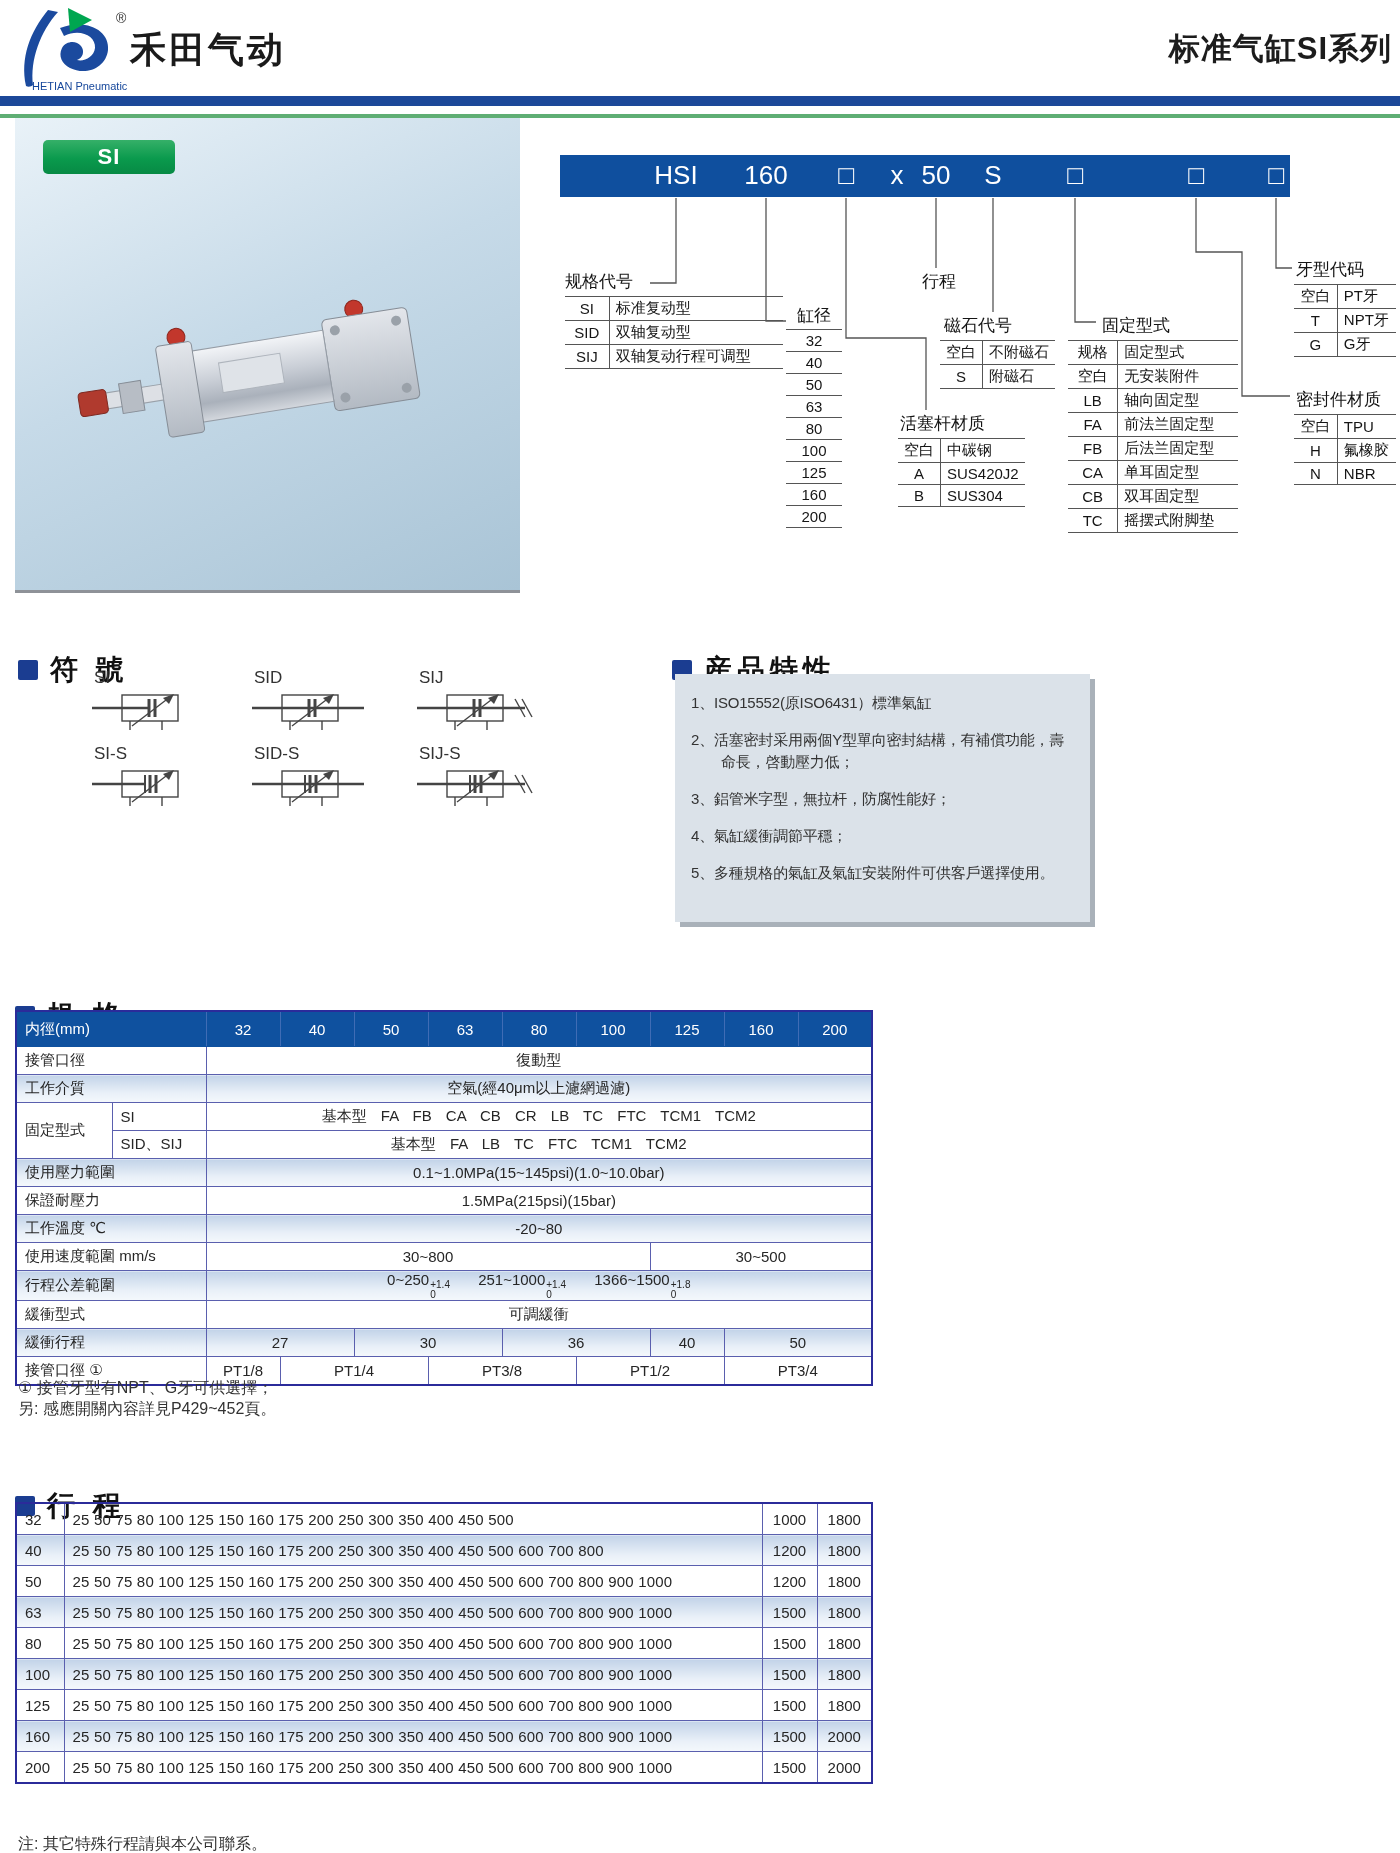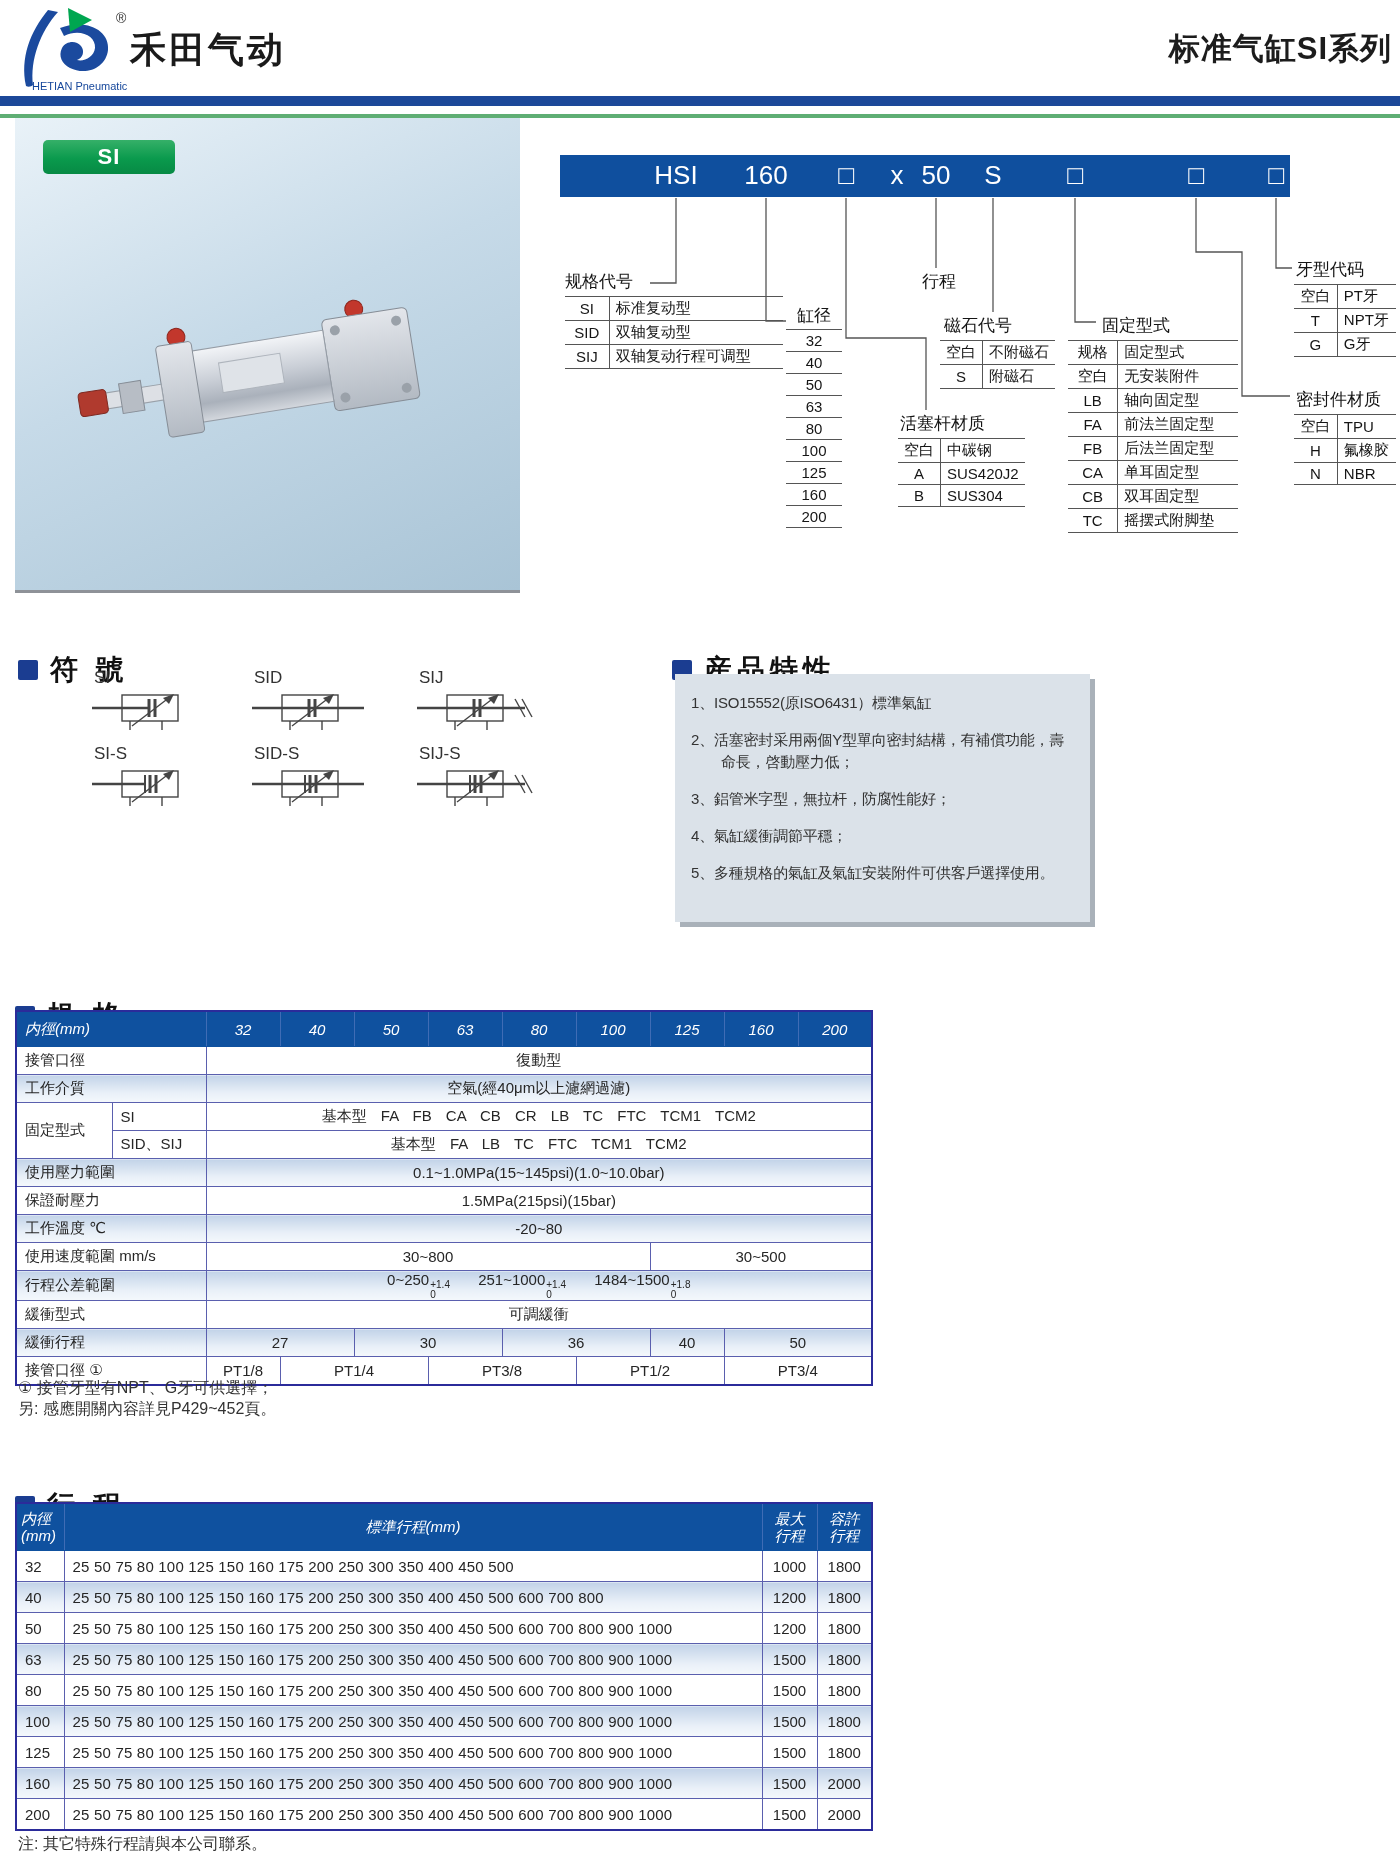--- a/index.html
+++ b/index.html
@@ -50,21 +50,21 @@
   
   .feat-box { left:675px; top:674px; width:415px; height:248px; background:#dbe2e9;
     box-shadow:5px 5px 0 0 #a9b1b9; padding:18px 14px 0 16px; box-sizing:border-box; }
   .feat-item { font-size:15px; color:#333; line-height:22px; margin-bottom:15px;
     text-indent:-30px; padding-left:30px; letter-spacing:-0.2px; }
 
   
   .big-tbl { position:absolute; border-collapse:collapse; table-layout:fixed; }
   .big-tbl td { border:1px solid #5a5fae; font-size:15px; color:#262626; text-align:center; padding:0 3px; white-space:nowrap; overflow:hidden; }
   .big-tbl { border:2px solid #2b2b9a; }
-  .big-tbl tr.hd td { background:#0f519f; color:#fff; border-color:#0f519f #3f6cb5;font-style:italic; }
+  .big-tbl tr.hd td { background:#0f519f; color:#fff; border-color:#0f519f #3f6cb5; }
   .big-tbl td.lbl { text-align:left; padding-left:8px; }
   tr.stripe td { background:linear-gradient(180deg,#c2d3e8 0%,#e9f0f8 65%,#f4f8fc 100%); }
   .spec-tbl td { height:27px; }
   .spec-tbl tr.hd td { height:34px; }
   .stk-tbl td { height:30px; }
   .stk-tbl tr.hd td { height:46px; }
   .pl { white-space:pre-line !important; line-height:17px; }
   .wordsp { word-spacing:10px; }
   .stk { text-align:left !important; padding-left:8px !important; letter-spacing:0.2px; }
 
@@ -474,21 +474,21 @@
       <td colspan="2" class="lbl">行程公差範圍</td>
       <td colspan="9">
         <span class="tol"><span>0~250</span><span class="ss">
                 <span>+1.4</span>
                 <span>0</span>
               </span></span>
         <span class="tol"><span>251~1000</span><span class="ss">
                 <span>+1.4</span>
                 <span>0</span>
               </span></span>
-        <span class="tol"><span>1484~1500</span><span class="ss">
+        <span class="tol"><span>1366~1500</span><span class="ss">
                 <span>+1.8</span>
                 <span>0</span>
               </span></span>
       </td>
     </tr>
     <tr>
       <td colspan="2" class="lbl">緩衝型式</td>
       <td colspan="9">可調緩衝</td>
     </tr>
     <tr class="stripe">
@@ -519,29 +519,20 @@
   </div>
 
   <table class="big-tbl stk-tbl" style="left:15px;top:1502px;width:856px;">
     <colgroup>
         <col style="width:48px">
         <col style="width:698px">
         <col style="width:55px">
         <col style="width:55px">
       </colgroup>
     <tbody>
-        <tr class="hd">
-      <td class="pl lbl" style="padding-left:4px;">内徑
-(mm)</td>
-      <td>標準行程(mm)</td>
-      <td class="pl">最大
-行程</td>
-      <td class="pl">容許
-行程</td>
-    </tr>
     <tr>
       <td class="lbl">32</td>
       <td class="stk">25 50 75 80 100 125 150 160 175 200 250 300 350 400 450 500</td>
       <td>1000</td>
       <td>1800</td>
     </tr>
     <tr class="stripe">
       <td class="lbl">40</td>
       <td class="stk">25 50 75 80 100 125 150 160 175 200 250 300 350 400 450 500 600 700 800</td>
       <td>1200</td>

